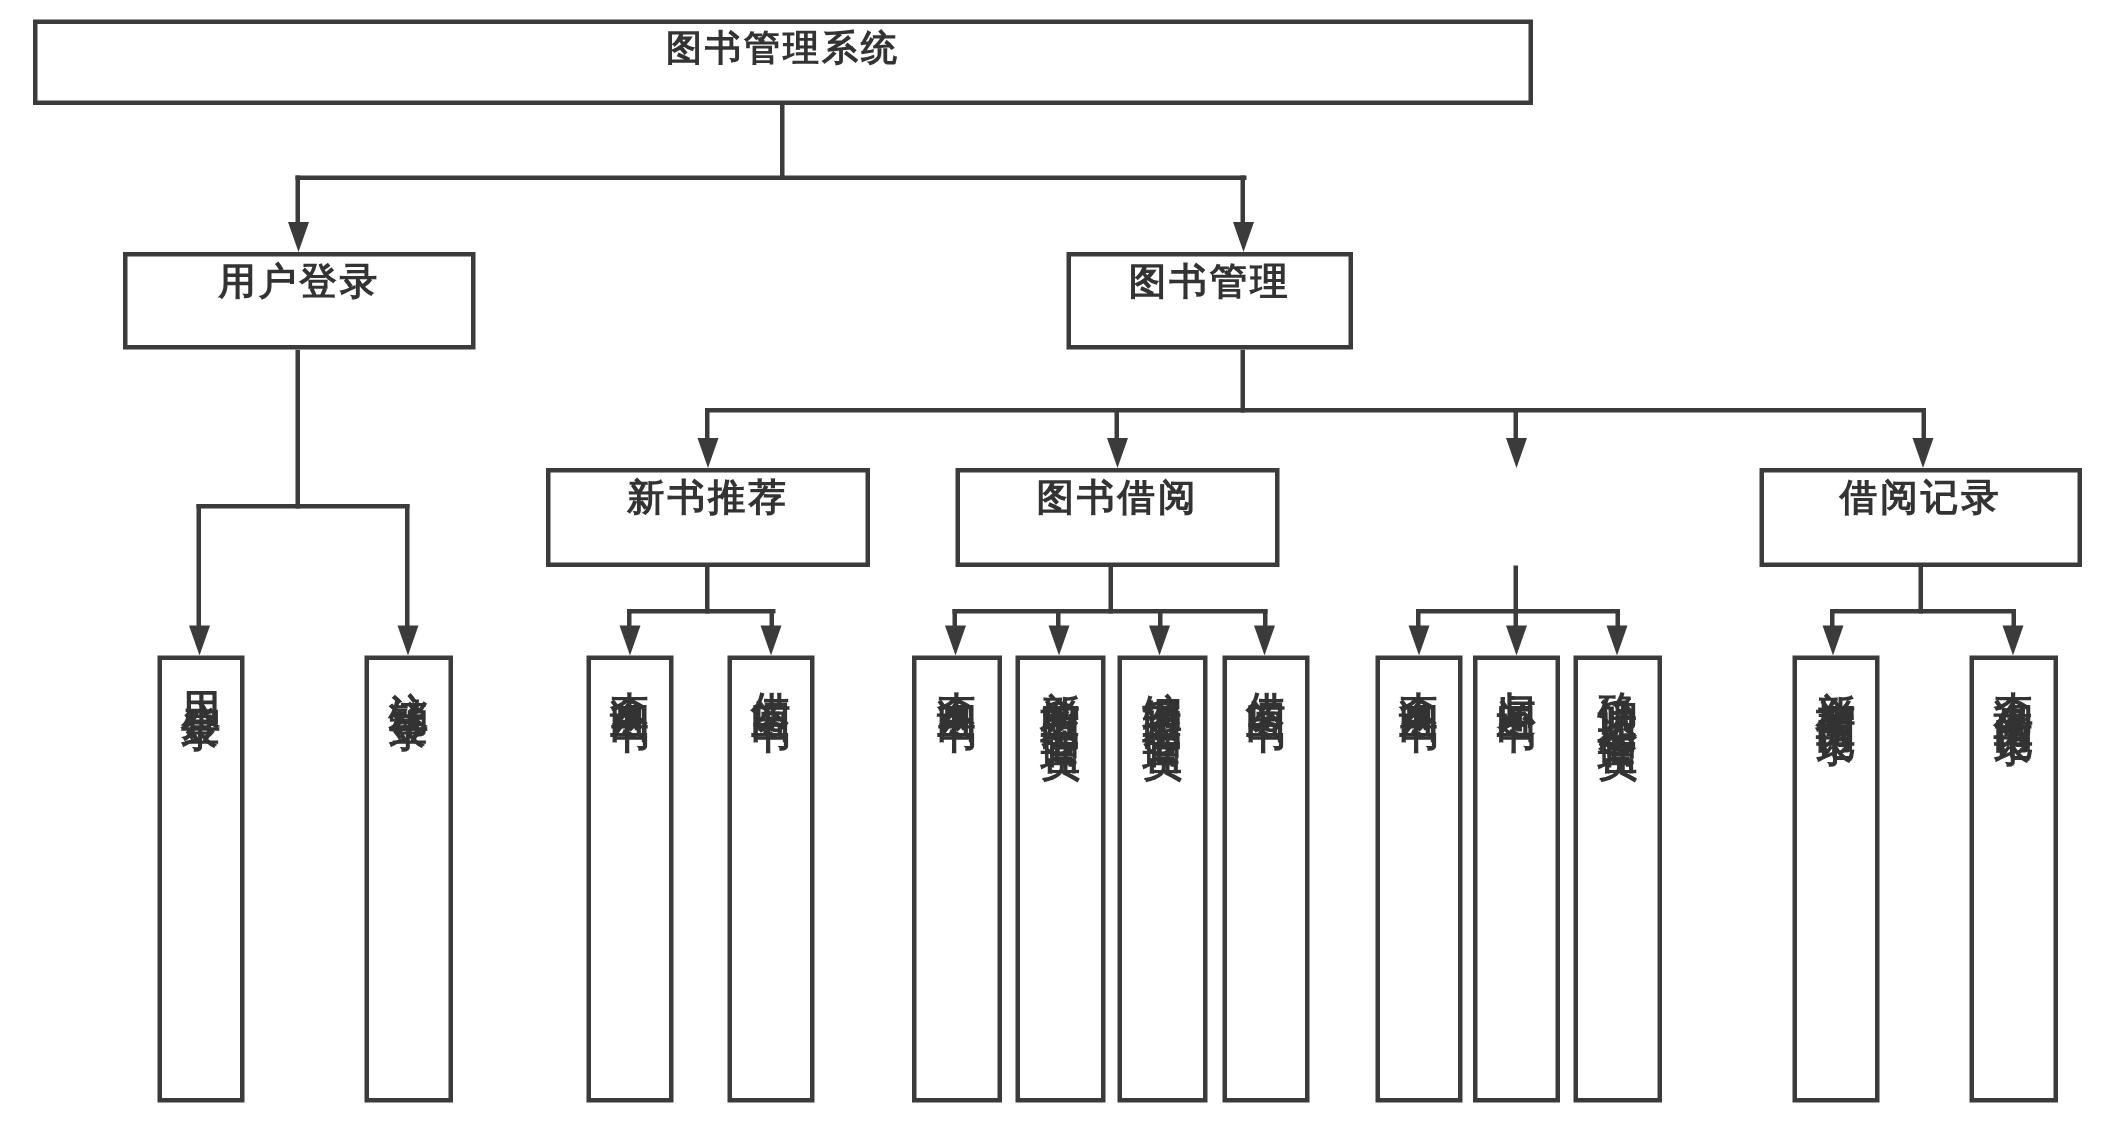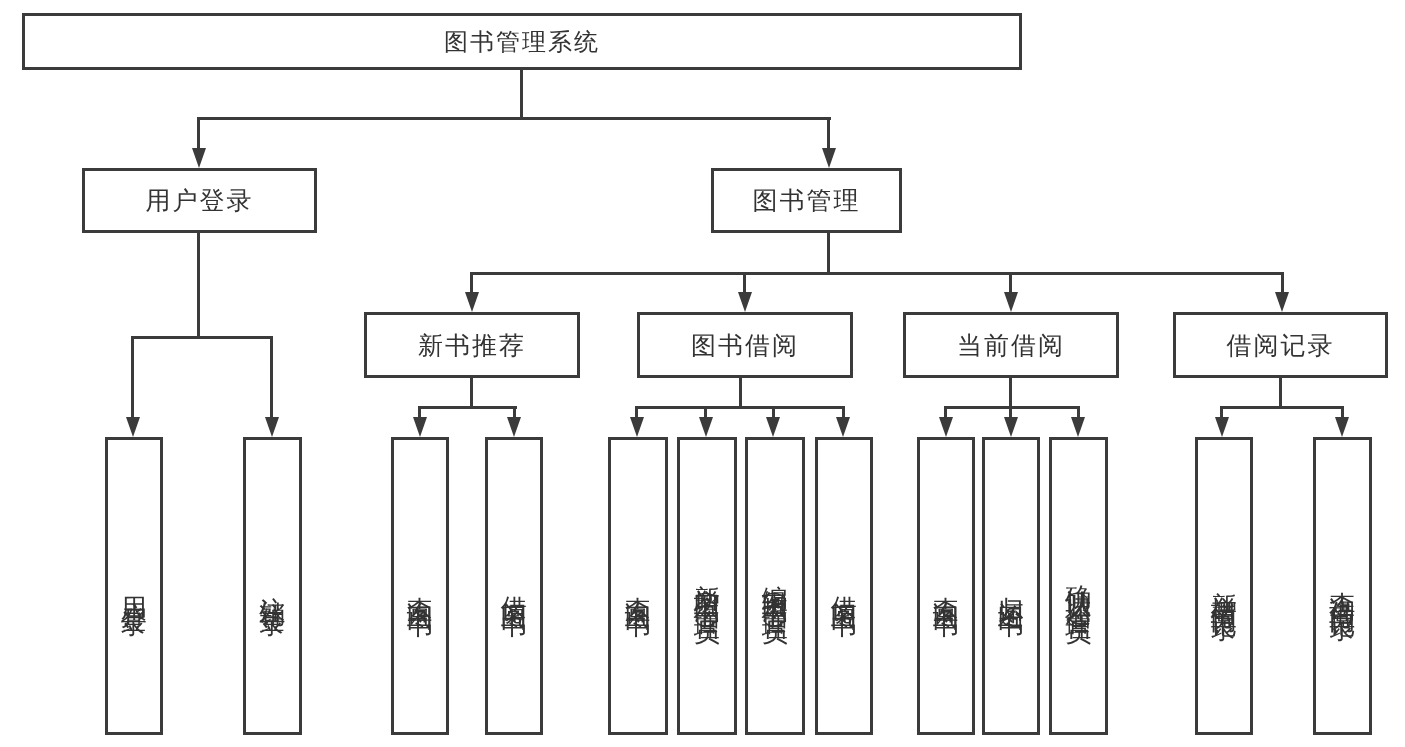--- a/index.html
+++ b/index.html
@@ -15,22 +15,23 @@
     width: 1405px; height: 747px; overflow: hidden;
   }
   .stage {
     position: relative; width: 1405px; height: 747px; background: var(--bg);
   }
   .node {
     position: absolute;
     border: 3px solid var(--line);
     background: #ffffff;
     color: var(--text);
-    display: flex; align-items: center; justify-content: center;
+    display: flex; justify-content: center;
     z-index: 2;
+    font-weight: bold;
   }
   .h-node { font-size: 25px; letter-spacing: 2px; white-space: nowrap; }
   .root-node { font-size: 24px; }
   .v-node  { font-size: 26px; }
   .v-node .vtext {
     writing-mode: vertical-rl;
     text-orientation: mixed;
     letter-spacing: 5px;
     line-height: 1.1;
     white-space: nowrap;
@@ -88,23 +89,20 @@
   <div class="vl" style="left:1009px;top:272px;height:22px"></div>
   <div class="arrow" style="left:1004px;top:292px"></div>
   <div class="vl" style="left:1281px;top:272px;height:22px"></div>
   <div class="arrow" style="left:1275px;top:292px"></div>
 
   <div class="node h-node" style="left:637px;top:312px;width:216px;height:66px">
     <span>图书借阅</span>
   </div>
   <div class="node h-node" style="left:364px;top:312px;width:216px;height:66px">
     <span>新书推荐</span>
-  </div>
-  <div class="node h-node" style="left:903px;top:312px;width:216px;height:66px">
-    <span>当前借阅</span>
   </div>
   <div class="node h-node" style="left:1173px;top:312px;width:215px;height:66px">
     <span>借阅记录</span>
   </div>
 
   <div class="vl" style="left:470px;top:377px;height:32px"></div>
   <div class="hl" style="left:418px;top:406px;width:99px"></div>
   <div class="vl" style="left:418px;top:406px;height:13px"></div>
   <div class="arrow" style="left:413px;top:417px"></div>
   <div class="vl" style="left:513px;top:406px;height:13px"></div>

